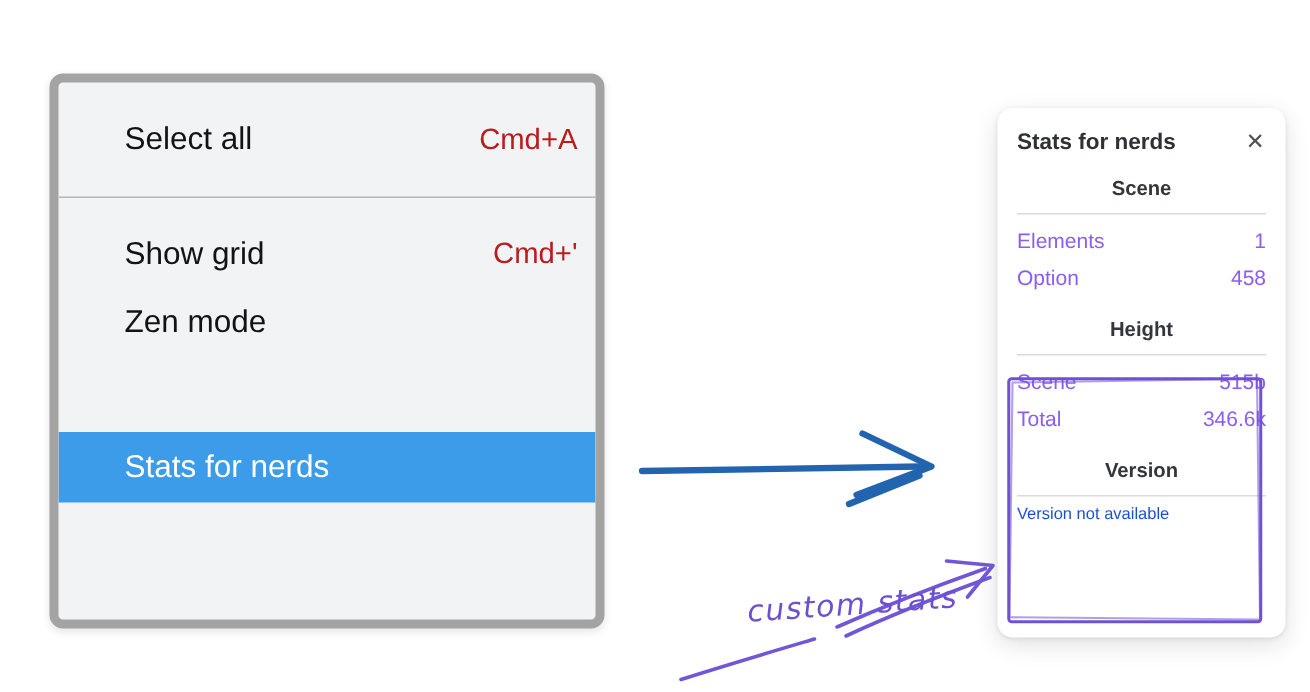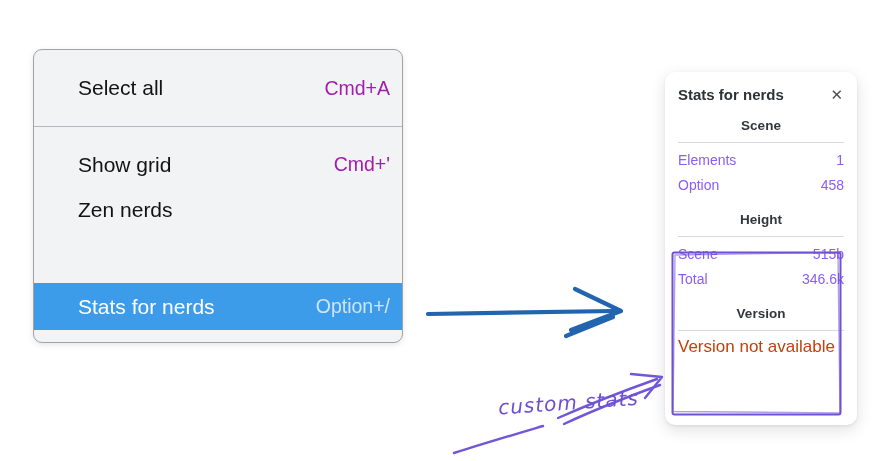--- a/index.html
+++ b/index.html
@@ -3,33 +3,33 @@
 <meta charset="utf-8">
 <style>
   html,body { margin:0; padding:0; background:#fff; }
   .canvas {
     position:relative; width:873px; height:461px; background:#ffffff;
     font-family:"Liberation Sans", sans-serif; overflow:hidden;
   }
 
   
   .menu {
-    position:absolute; left:33px; top:49px; width:370px; height:294px;
-    background:#f2f3f5; border:1px solid #a3a3a3; border-radius:9px;
+    position:absolute; left:33px; top:49px; width:370px; height:370px;
+    background:#f2f3f5; border:6px solid #a3a3a3; border-radius:9px;
     box-sizing:border-box; overflow:hidden;
     box-shadow:0 2px 6px rgba(0,0,0,0.10);
   }
   .menu-group-top { border-bottom:1px solid #b3b6bb; }
   .menu-group-bottom { padding-top:15px; }
   .menu-row {
     display:flex; align-items:center; justify-content:space-between;
     padding:0 12px 0 44px; height:45px; font-size:21px; color:#131313;
   }
   .menu-row.tall { height:76px; }
-  .menu-row .shortcut { color:#a21caf; font-size:19.5px; }
+  .menu-row .shortcut { color:#b91c1c; font-size:19.5px; }
   .menu-row.selected {
     background:#3d9ce9; color:#ffffff; height:47px; margin-top:6px;
   }
   .menu-row.selected .shortcut { color:#cde4fa; }
 
   
   .stats-panel {
     position:absolute; left:665px; top:72px; width:192px; height:353px;
     background:#ffffff; border-radius:10px; box-sizing:border-box;
     padding:14px 13px 12px;
@@ -44,21 +44,21 @@
   }
   .section-heading {
     text-align:center; font-weight:bold; font-size:13.5px; color:#33363b;
     margin-top:15px;
   }
   .section-divider { border:none; border-top:1px solid #d6dae0; margin:9px 0 4px; }
   .stat-row {
     display:flex; justify-content:space-between;
     font-size:14px; padding:4.5px 0; color:#8b5cf6;
   }
-  .version-note { font-size:17px; padding-top:2px; color:#c2410c; }
+  .version-note { font-size:11px; padding-top:2px; color:#1d4ed8; }
 
   
   .overlay { position:absolute; left:0; top:0; pointer-events:none; }
   .annotation-text {
     position:absolute; left:498px; top:390px; width:160px;
     font-family:"DejaVu Sans", cursive; font-style:italic;
     font-size:20px; letter-spacing:1px; color:#6d4fd2;
     transform:rotate(-4deg); white-space:nowrap;
   }
 </style>
@@ -73,27 +73,26 @@
         <span>Select all</span>
         <span class="shortcut">Cmd+A</span>
       </div>
     </div>
     <div class="menu-group-bottom">
       <div class="menu-row">
         <span>Show grid</span>
         <span class="shortcut">Cmd+'</span>
       </div>
       <div class="menu-row">
-        <span>Zen nerds</span>
+        <span>Zen mode</span>
       </div>
       <div class="menu-row">
       </div>
       <div class="menu-row selected">
         <span>Stats for nerds</span>
-        <span class="shortcut">Option+/</span>
       </div>
     </div>
   </div>
 
   <div class="stats-panel">
     <div class="panel-header">
       <span class="panel-title">Stats for nerds</span>
       <button class="close-btn">✕</button>
     </div>
 

